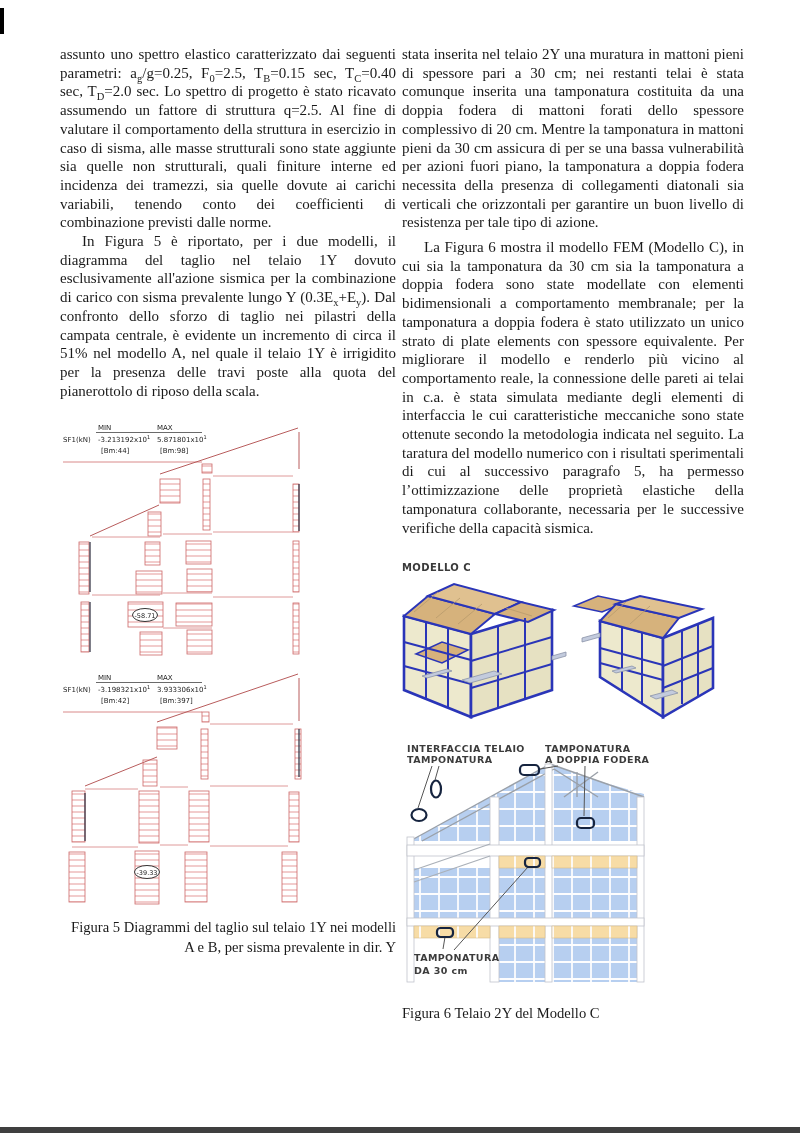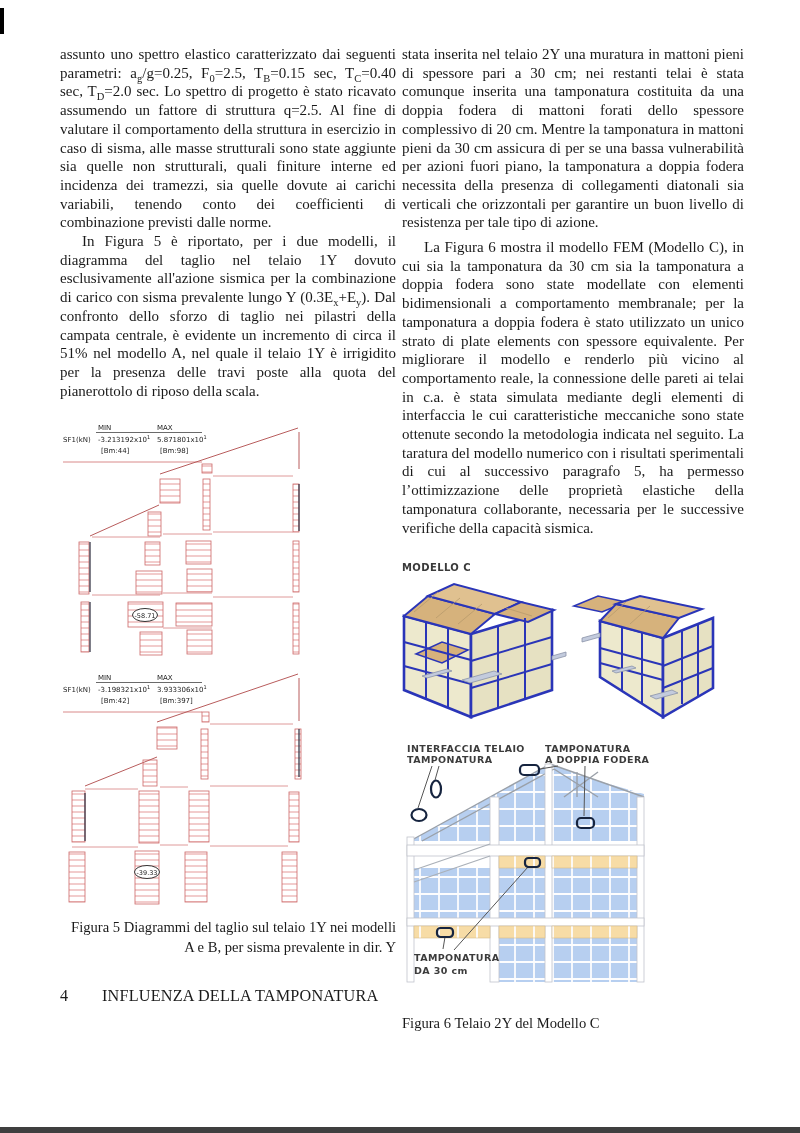--- a/index.html
+++ b/index.html
@@ -154,23 +154,20 @@
           <line x1="239" y1="60" x2="239" y2="108"></line>
         </g>
         <ellipse cx="87" cy="203" rx="12.5" ry="6.5" fill="#ffffff" stroke="#333" stroke-width="1"></ellipse>
         <text class="callout" x="87" y="205.5">-39.33</text>
       </g>
     </svg>
 
     <div class="caption">Figura 5 Diagrammi del taglio sul telaio 1Y nei modelli A e B, per sisma prevalente in dir. Y</div>
   </div>
 
-  <div class="sec-head">
-    <span class="num">4</span><span>INFLUENZA DELLA TAMPONATURA</span>
-  </div>
 
 </div>
 
 <div class="col col-right">
   <p class="body"><span>stata inserita nel telaio 2Y una muratura in mattoni pieni di spessore pari a 30 </span><span class="it">cm</span><span>; nei restanti telai è stata comunque inserita una tamponatura costituita da una doppia fodera di mattoni forati dello spessore complessivo di 20 </span><span class="it">cm</span><span>. Mentre la tamponatura in mattoni pieni da 30 </span><span class="it">cm</span><span> assicura di per se una bassa vulnerabilità per azioni fuori piano, la tamponatura a doppia fodera necessita della presenza di collegamenti diatonali sia verticali che orizzontali per garantire un buon livello di resistenza per tale tipo di azione.</span></p>
   <p class="body indent" style="margin-top:6px;"><span>La Figura 6 mostra il modello FEM (Modello C), in cui sia la tamponatura da 30 </span><span class="it">cm</span><span> sia la tamponatura a doppia fodera sono state modellate con elementi bidimensionali a comportamento membranale; per la tamponatura a doppia fodera è stato utilizzato un unico strato di </span><span class="it">plate elements</span><span> con spessore equivalente. Per migliorare il modello e renderlo più vicino al comportamento reale, la connessione delle pareti ai telai in c.a. è stata simulata mediante degli elementi di interfaccia le cui caratteristiche meccaniche sono state ottenute secondo la metodologia indicata nel seguito. La taratura del modello numerico con i risultati sperimentali di cui al successivo paragrafo 5, ha permesso l’ottimizzazione delle proprietà elastiche della tamponatura collaborante, necessaria per le successive verifiche della capacità sismica.</span></p>
 
   <div class="model-label">MODELLO C</div>
 
   <svg width="345" height="150" viewBox="0 0 345 150" style="margin-top:3px;">
@@ -292,16 +289,16 @@
       </g>
       <text class="f6lab" x="5" y="10">INTERFACCIA TELAIO</text>
       <text class="f6lab" x="5" y="21">TAMPONATURA</text>
       <text class="f6lab" x="143" y="10">TAMPONATURA</text>
       <text class="f6lab" x="143" y="21">A DOPPIA FODERA</text>
       <text class="f6lab" x="12" y="219">TAMPONATURA</text>
       <text class="f6lab" x="12" y="232">DA 30 cm</text>
     </g>
   </svg>
 
-  <div class="caption" style="margin-top:19px;">Figura 6  Telaio 2Y del Modello C</div>
+  <div class="caption" style="margin-top:9px;">Figura 6  Telaio 2Y del Modello C</div>
 </div>
 
 <div class="bottom-bar"></div>
 
 </body></html>

